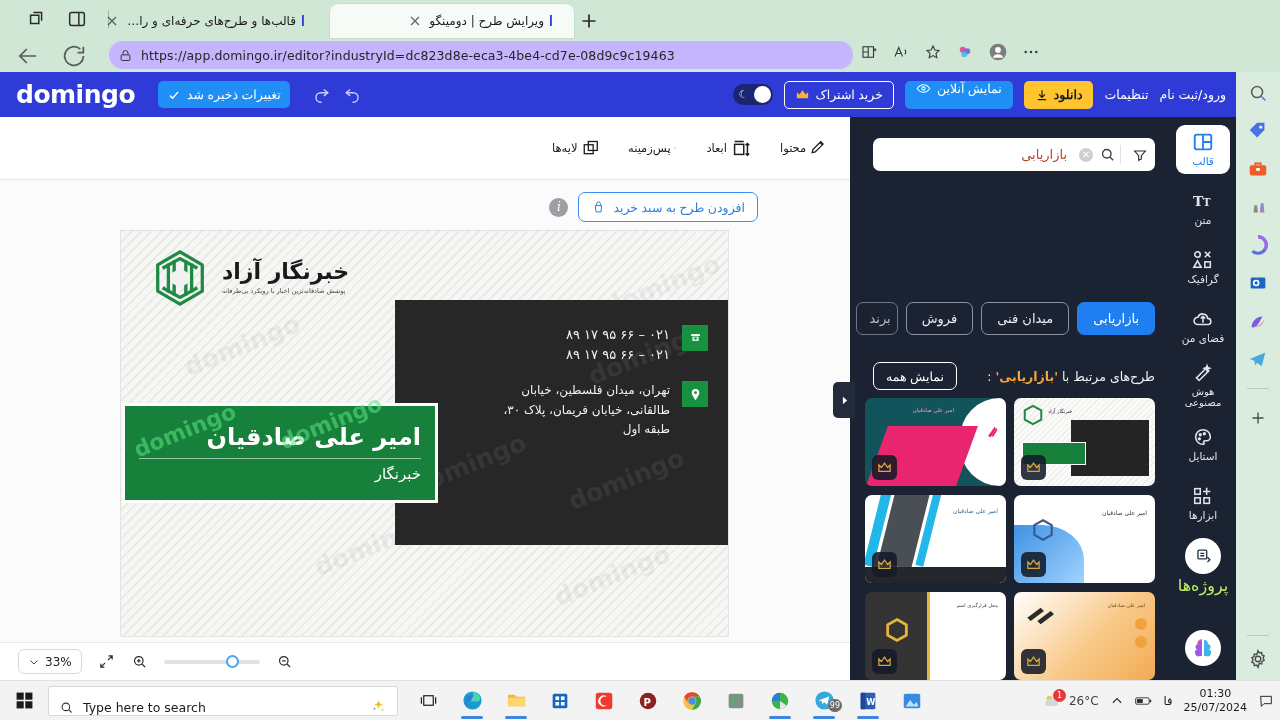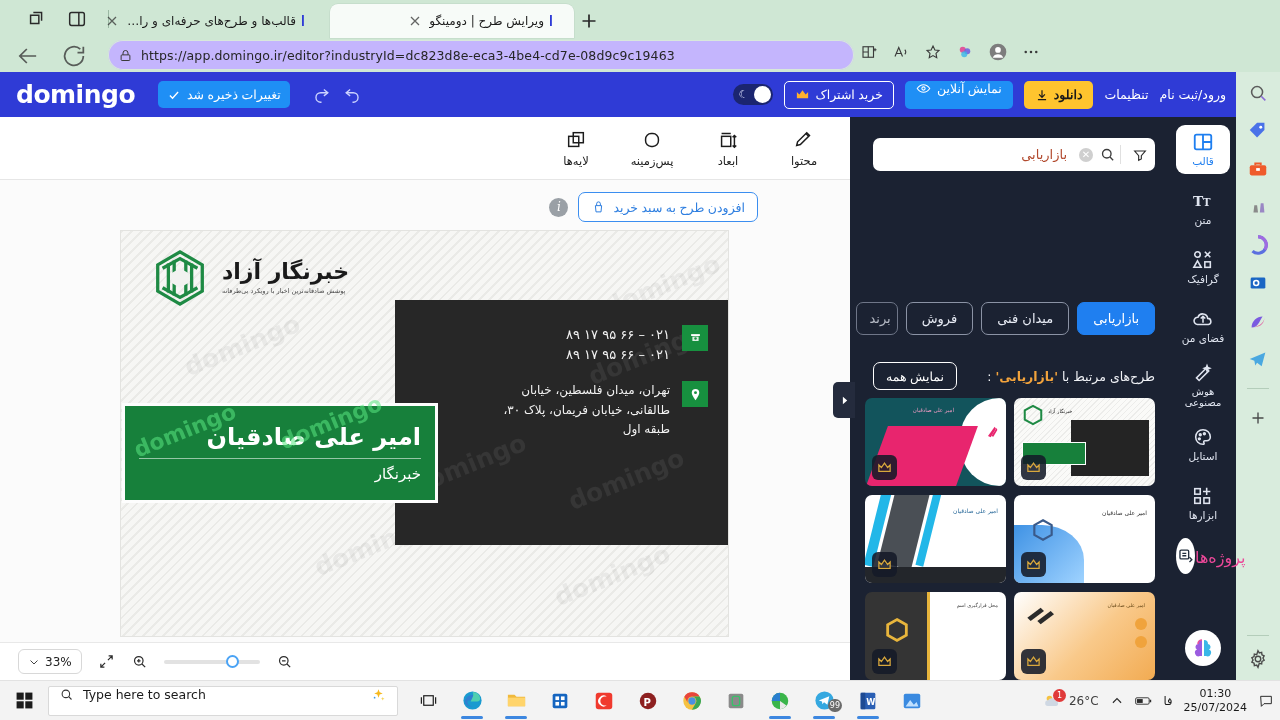--- a/index.html
+++ b/index.html
@@ -86,21 +86,21 @@
   }
   .mode-toggle .knob { position: absolute; right: 2px; top: 2px; width: 17px; height: 17px; border-radius: 50%; background: #fff; }
   .mode-toggle .moon { position: absolute; left: 6px; top: 4px; color: #dfe3ff; font-size: 11px; }
 
   
   .edit-toolbar {
     position: absolute; top: 117px; left: 0; width: 850px; height: 63px;
     background: #fff; border-bottom: 1px solid #e6e6e6; direction: rtl;
     display: flex; align-items: center; padding-right: 22px; gap: 28px;
   }
-  .tool-item { display: flex; flex-direction: column; align-items: center; gap: 3px; cursor: pointer; width: 48px;}
+  .tool-item { display: flex; flex-direction: row; align-items: center; gap: 3px; cursor: pointer; width: 48px;}
   .tool-item .tlabel { font-size: 11.5px; color: #1c1c1c; }
 
   
   .canvas-area {
     position: absolute; top: 180px; left: 0; width: 850px; height: 462px;
     background: #fbfbfb; overflow: hidden;
   }
   .cart-row {
     position: absolute; top: 12px; right: 92px; display: flex; align-items: center; gap: 10px; direction: rtl;
   }
@@ -232,40 +232,40 @@
     background: #1b2232; display: flex; flex-direction: column; align-items: center; padding-top: 8px; gap: 10px;
   }
   .rail-item {
     width: 54px; height: 49px; border-radius: 9px; display: flex; flex-direction: column;
     align-items: center; justify-content: center; gap: 2px; cursor: pointer; color: #dfe4ef;
   }
   .rail-item.active { background: #fff; color: #1f7ff0; }
   .rail-item .rlabel { font-size: 10.5px; line-height: 1.15; text-align: center; }
   .rail-item.two .rlabel { font-size: 10px; }
   .rail-proj {
-    position: relative; width: 54px; display: flex; align-items: center; cursor: pointer; color: #ec4899;
+    position: relative; width: 54px; display: flex; flex-direction: column; align-items: center; cursor: pointer; color: #bef264;
   }
   .rail-circle {
     width: 36px; height: 36px; border-radius: 50%; background: #fff; display: flex;
     align-items: center; justify-content: center;
   }
   .brain-btn {
     position: absolute; bottom: 14px; left: 15px; width: 36px; height: 36px; border-radius: 50%;
     background: #fff; display: flex; align-items: center; justify-content: center; cursor: pointer;
   }
 
   
   .taskbar {
     position: absolute; bottom: 0; left: 0; width: 1280px; height: 40px; background: #f3f3f3;
     border-top: 1px solid #e2e2e2; display: flex; align-items: center;
   }
   .start { width: 48px; display: flex; justify-content: center; cursor: pointer;}
   .tb-search {
     width: 350px; height: 30px; background: #fff; border: 1px solid #d9d9d9; border-radius: 2px;
-    display: flex; align-items: flex-start; gap: 9px; padding: 0 10px; cursor: text;
+    display: flex; align-items: flex-end; gap: 9px; padding: 0 10px; cursor: text;
   }
   .tb-search .ph { font-size: 12.5px; color: #1a1a1a; flex: 1; }
   .tb-icons { display: flex; align-items: center; gap: 4px; margin-left: 10px; }
   .tb-app { width: 40px; height: 38px; display: flex; align-items: center; justify-content: center; position: relative; cursor: pointer; }
   .tb-app.running::after { content: ""; position: absolute; bottom: 1px; left: 9px; width: 22px; height: 2.5px; background: #3d87e0; border-radius: 2px; }
   .tray { position: absolute; right: 6px; display: flex; align-items: center; gap: 11px; }
   .tray .weather { display: flex; align-items: center; gap: 6px; cursor: pointer; }
   .tray .temp { font-size: 12px; color: #404040; }
   .tray .clock { font-size: 11px; line-height: 1.25; text-align: center; color: #1a1a1a; cursor: pointer; }
   .tray .lang { font-size: 11.5px; color: #1a1a1a; cursor: pointer;}

